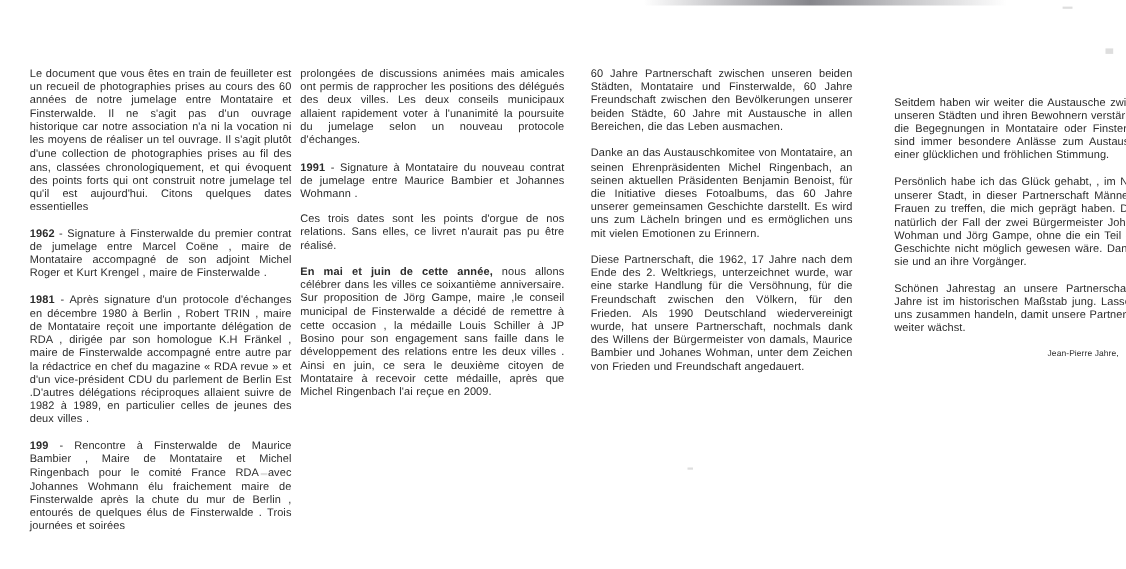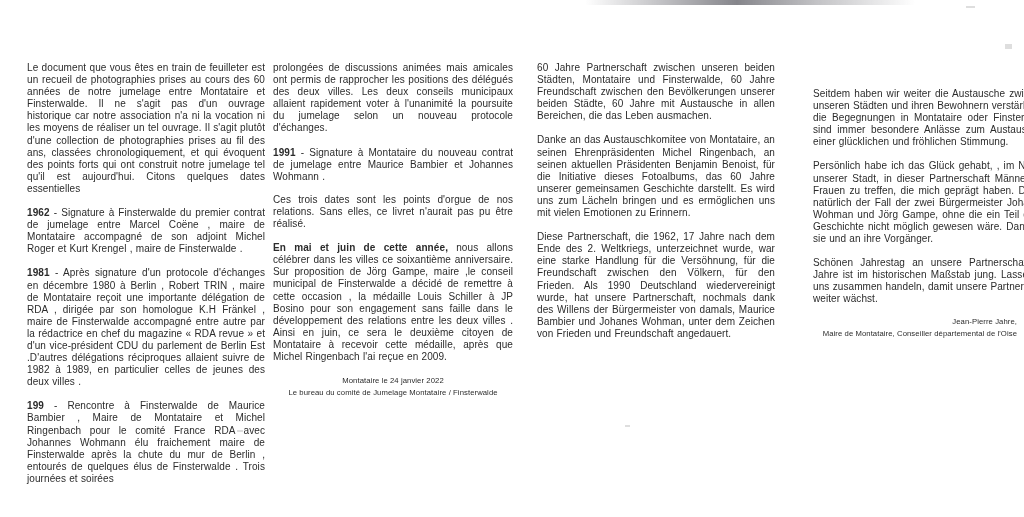--- a/index.html
+++ b/index.html
@@ -142,24 +142,20 @@
       <span class="lead">1991</span><span> - Signature à Montataire du nouveau contrat de jumelage entre Maurice Bambier et Johannes Wohmann .</span>
     </p>
     <p class="para">
       <span>Ces trois dates sont les points d'orgue de nos relations. Sans elles, ce livret n'aurait pas pu être réalisé.</span>
     </p>
     <p class="para">
       <span class="lead">En mai et juin de cette année,</span><span> nous allons célébrer dans les villes  ce soixantième anniversaire. Sur proposition  de Jörg Gampe, maire ,le conseil municipal de Finsterwalde a décidé de remettre à cette occasion , la médaille Louis Schiller à JP Bosino pour son engagement sans faille dans le développement des relations entre les deux villes   . Ainsi  en juin, ce sera le deuxième citoyen de Montataire à recevoir cette médaille, après que  Michel Ringenbach l'ai reçue  en 2009.</span>
     </p>
   </div>
 
-  <div class="sign-fr">
-    <p class="sign-block sign-center">Montataire le 24 janvier 2022</p>
-    <p class="sign-block sign-center">Le bureau du comité de Jumelage Montataire / Finsterwalde</p>
-  </div>
 
   <div class="col col-3">
     <p class="para">
       <span>60 Jahre Partnerschaft zwischen unseren beiden Städten, Montataire und Finsterwalde, 60 Jahre Freundschaft zwischen den Bevölkerungen unserer beiden Städte, 60 Jahre mit Austausche in allen Bereichen, die das Leben ausmachen.</span>
     </p>
     <p class="para">
       <span>Danke an das Austauschkomitee von Montataire, an seinen Ehrenpräsidenten Michel Ringenbach, an seinen aktuellen Präsidenten Benjamin Benoist, für die Initiative dieses Fotoalbums, das 60 Jahre unserer gemeinsamen Geschichte darstellt. Es wird uns zum Lächeln bringen und es ermöglichen uns mit vielen Emotionen zu Erinnern.</span>
     </p>
     <p class="para">
       <span>Diese Partnerschaft, die 1962, 17 Jahre nach dem Ende des 2. Weltkriegs, unterzeichnet wurde, war eine starke Handlung für die Versöhnung, für die Freundschaft zwischen den Völkern, für den Frieden. Als 1990 Deutschland wiedervereinigt wurde, hat unsere Partnerschaft, nochmals dank des Willens der Bürgermeister von damals, Maurice Bambier und Johanes Wohman, unter dem Zeichen von Frieden und Freundschaft angedauert.</span>
@@ -174,16 +170,15 @@
     <p class="para">
       <span>Persönlich habe ich das Glück gehabt, , im Namen unserer Stadt, in dieser Partnerschaft Männer und Frauen zu treffen, die mich geprägt haben. Das ist natürlich der Fall der zwei Bürgermeister Johannes Wohman und Jörg Gampe, ohne die ein Teil dieser Geschichte nicht möglich gewesen wäre. Danke an sie und an ihre Vorgänger.</span>
     </p>
     <p class="para">
       <span>Schönen Jahrestag an unsere Partnerschaft! 60 Jahre ist im historischen Maßstab jung. Lassen sie uns zusammen handeln, damit unsere Partnerschaft weiter wächst.</span>
     </p>
   </div>
 
   <div class="sign-de">
     <p class="sign-block">Jean-Pierre Jahre,</p>
-    <p class="sign-block">Maire de Montataire, Conseiller départemental de l'Oise</p>
   </div>
 
 </div>
 
 </body></html>

